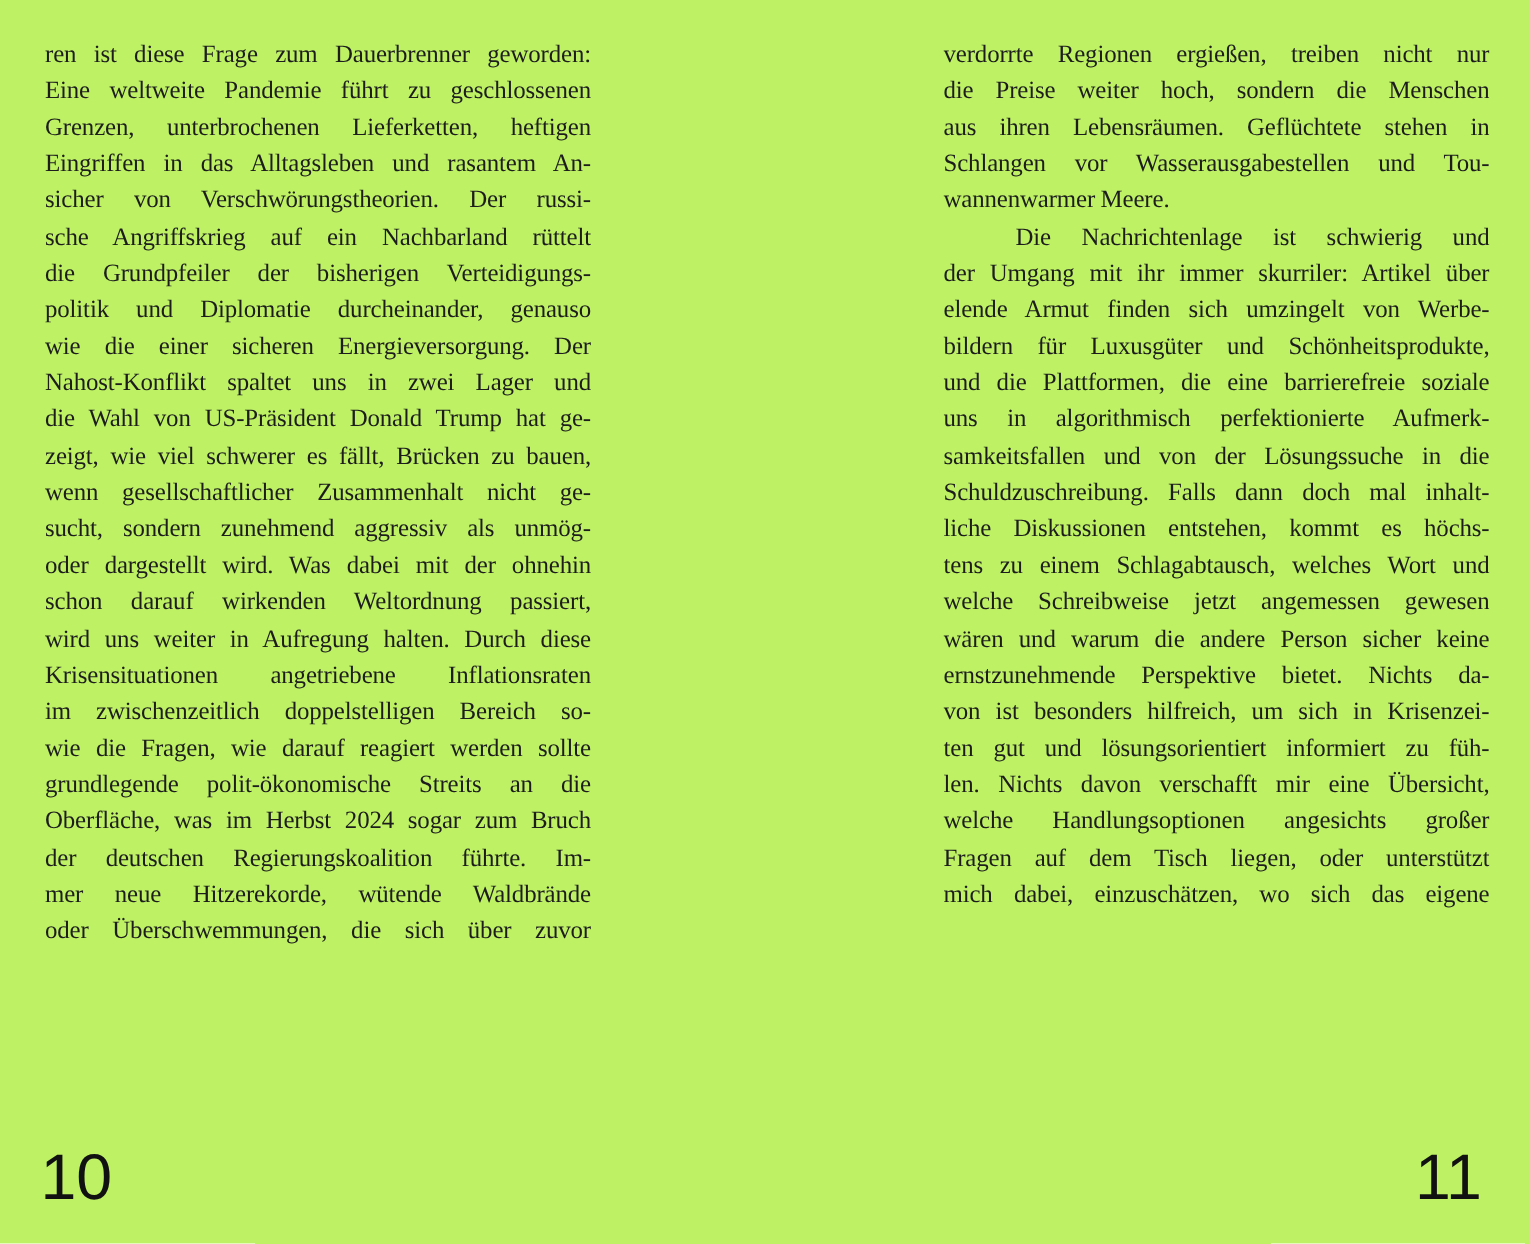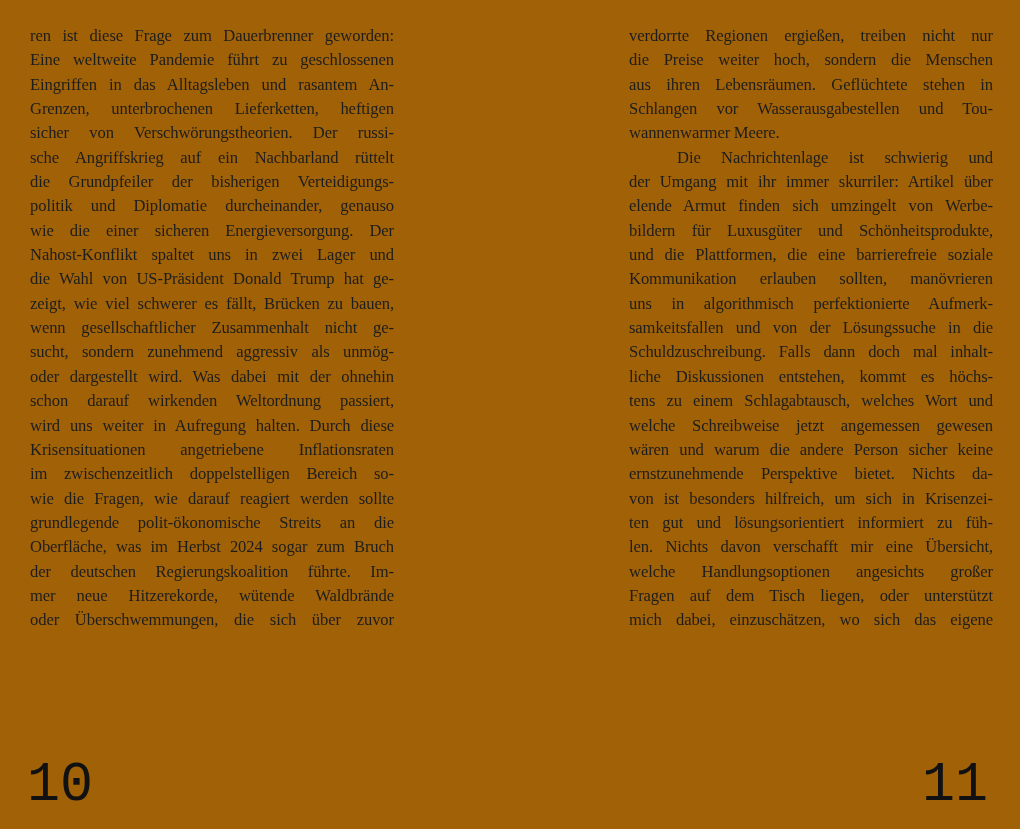--- a/index.html
+++ b/index.html
@@ -4,21 +4,21 @@
 <style>
   html, body {
     margin: 0;
     padding: 0;
     background: #ffffff;
   }
   .spread {
     position: relative;
     width: 1020px;
     height: 829px;
-    background: #a16207;
+    background: #bef264;
     overflow: hidden;
   }
   .text-column {
     position: absolute;
     top: 24px;
     width: 364px;
     font-family: "Liberation Serif", "DejaVu Serif", serif;
     font-size: 16.6px;
     color: #1d1d1d;
     letter-spacing: -0.1px;
@@ -35,39 +35,39 @@
   }
   .line.para-end {
     text-align-last: left;
   }
   .line.indented {
     text-indent: 48px;
   }
   .page-number {
     position: absolute;
     top: 760px;
-    font-family: Liberation Mono, monospace;
-    font-size: 55px;
+    font-family: Liberation Sans, sans-serif;
+    font-size: 43px;
     line-height: 51px;
     color: #111111;
     font-weight: 400;
   }
   .page-number.left  { left: 27px; }
   .page-number.right { right: 32px; text-align: left; }
 </style>
 </head>
 <body>
 
 <div class="spread">
 
   <div class="text-column left">
       <div class="line">ren ist diese Frage zum Dauerbrenner geworden:</div>
       <div class="line">Eine weltweite Pandemie führt zu geschlossenen</div>
+      <div class="line">Grenzen, unterbrochenen Lieferketten, heftigen</div>
       <div class="line">Eingriffen in das Alltagsleben und rasantem An-</div>
-      <div class="line">Grenzen, unterbrochenen Lieferketten, heftigen</div>
       <div class="line">sicher von Verschwörungstheorien. Der russi-</div>
       <div class="line">sche Angriffskrieg auf ein Nachbarland rüttelt</div>
       <div class="line">die Grundpfeiler der bisherigen Verteidigungs-</div>
       <div class="line">politik und Diplomatie durcheinander, genauso</div>
       <div class="line">wie die einer sicheren Energieversorgung. Der</div>
       <div class="line">Nahost-Konflikt spaltet uns in zwei Lager und</div>
       <div class="line">die Wahl von US-Präsident Donald Trump hat ge-</div>
       <div class="line">zeigt, wie viel schwerer es fällt, Brücken zu bauen,</div>
       <div class="line">wenn gesellschaftlicher Zusammenhalt nicht ge-</div>
       <div class="line">sucht, sondern zunehmend aggressiv als unmög-</div>
@@ -88,21 +88,20 @@
       <div class="line">verdorrte Regionen ergießen, treiben nicht nur</div>
       <div class="line">die Preise weiter hoch, sondern die Menschen</div>
       <div class="line">aus ihren Lebensräumen. Geflüchtete stehen in</div>
       <div class="line">Schlangen vor Wasserausgabestellen und Tou-</div>
       <div class="line para-end">wannenwarmer Meere.</div>
       <div class="line indented">Die Nachrichtenlage ist schwierig und</div>
       <div class="line">der Umgang mit ihr immer skurriler: Artikel über</div>
       <div class="line">elende Armut finden sich umzingelt von Werbe-</div>
       <div class="line">bildern für Luxusgüter und Schönheitsprodukte,</div>
       <div class="line">und die Plattformen, die eine barrierefreie soziale</div>
-      <div class="line">Kommunikation erlauben sollten, manövrieren</div>
       <div class="line">uns in algorithmisch perfektionierte Aufmerk-</div>
       <div class="line">samkeitsfallen und von der Lösungssuche in die</div>
       <div class="line">Schuldzuschreibung. Falls dann doch mal inhalt-</div>
       <div class="line">liche Diskussionen entstehen, kommt es höchs-</div>
       <div class="line">tens zu einem Schlagabtausch, welches Wort und</div>
       <div class="line">welche Schreibweise jetzt angemessen gewesen</div>
       <div class="line">wären und warum die andere Person sicher keine</div>
       <div class="line">ernstzunehmende Perspektive bietet. Nichts da-</div>
       <div class="line">von ist besonders hilfreich, um sich in Krisenzei-</div>
       <div class="line">ten gut und lösungsorientiert informiert zu füh-</div>

